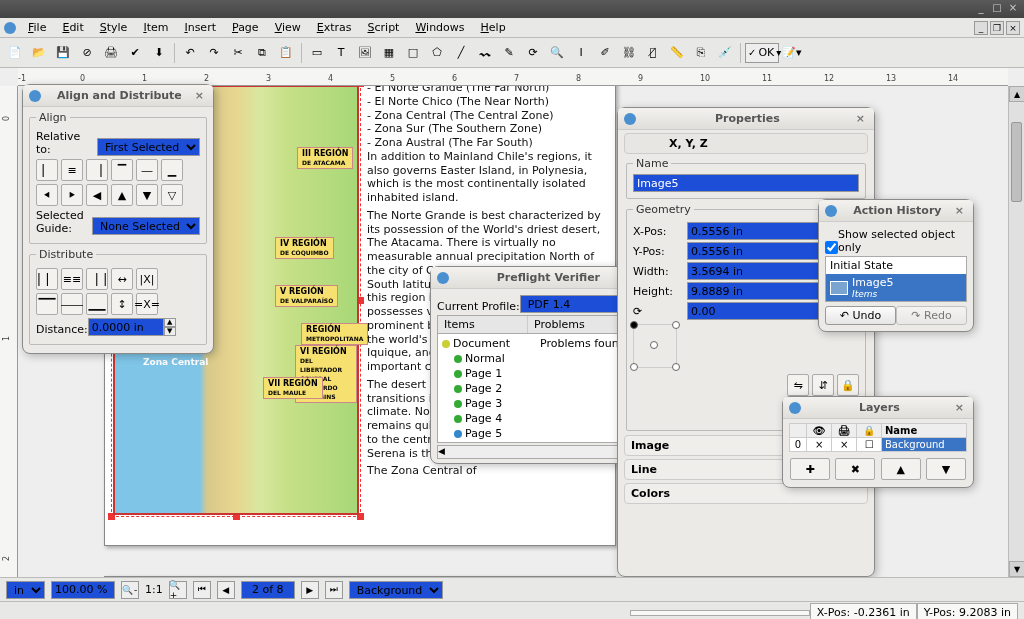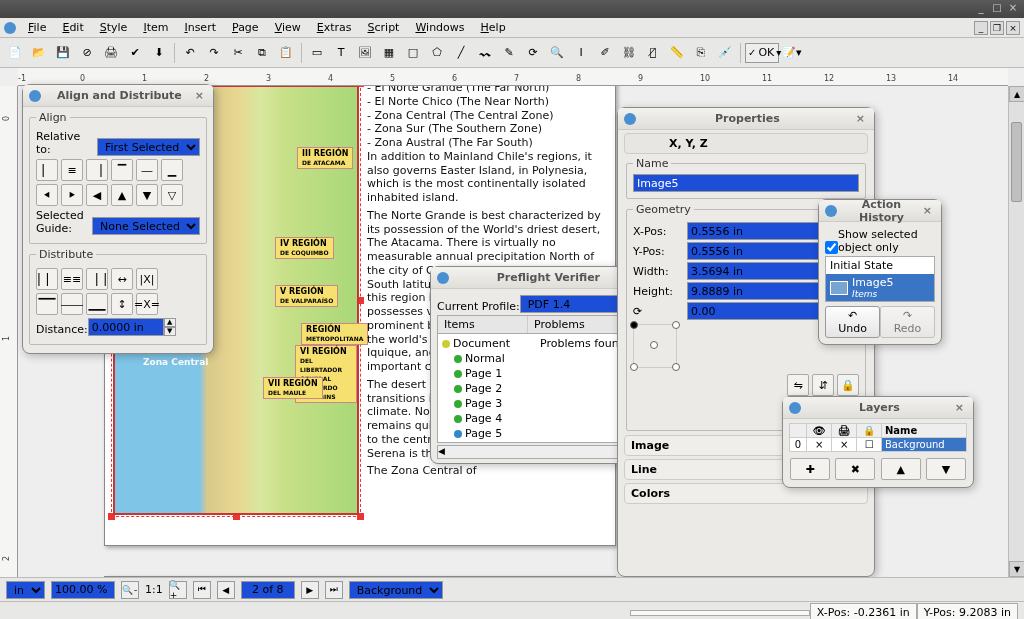--- a/index.html
+++ b/index.html
@@ -399,21 +399,21 @@
         </div>
       </fieldset>
       <div id="propsections">
           <div class="prop-section">Image</div>
           <div class="prop-section">Line</div>
           <div class="prop-section">Colors</div>
         </div>
     </div>
   </div>
 
-  <div class="panel" style="left:818px; top:131px; width:124px;">
+  <div class="panel" style="left:818px; top:131px; width:156px;">
     <div class="panel-title">
         <span class="picon"></span>
         <span class="ptext">Action History</span>
         <span class="pclose">×</span>
       </div>
     <div class="panel-body">
       <div class="row">
           <input type="checkbox" checked="" style="">
           <span>Show selected object only</span>
         </div>

